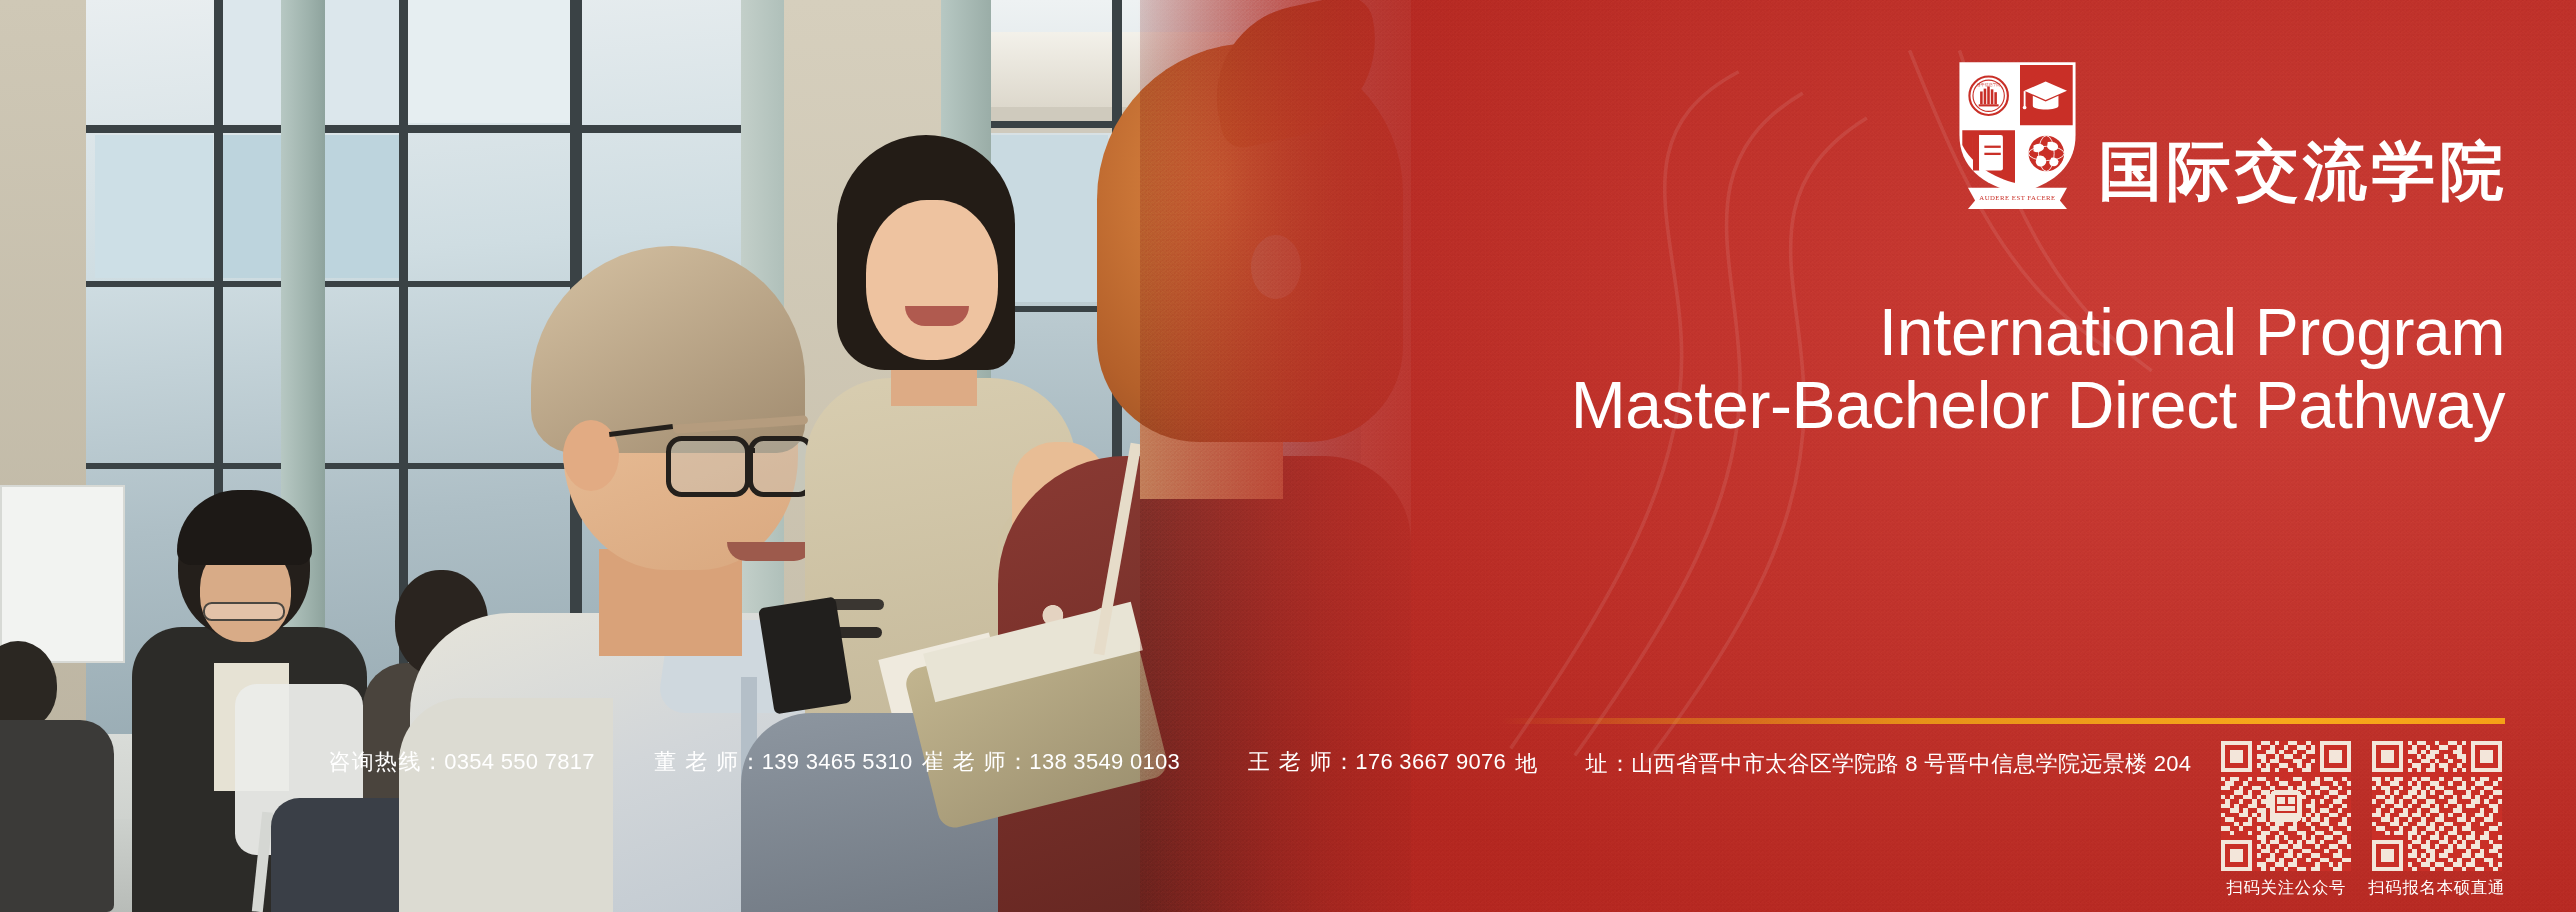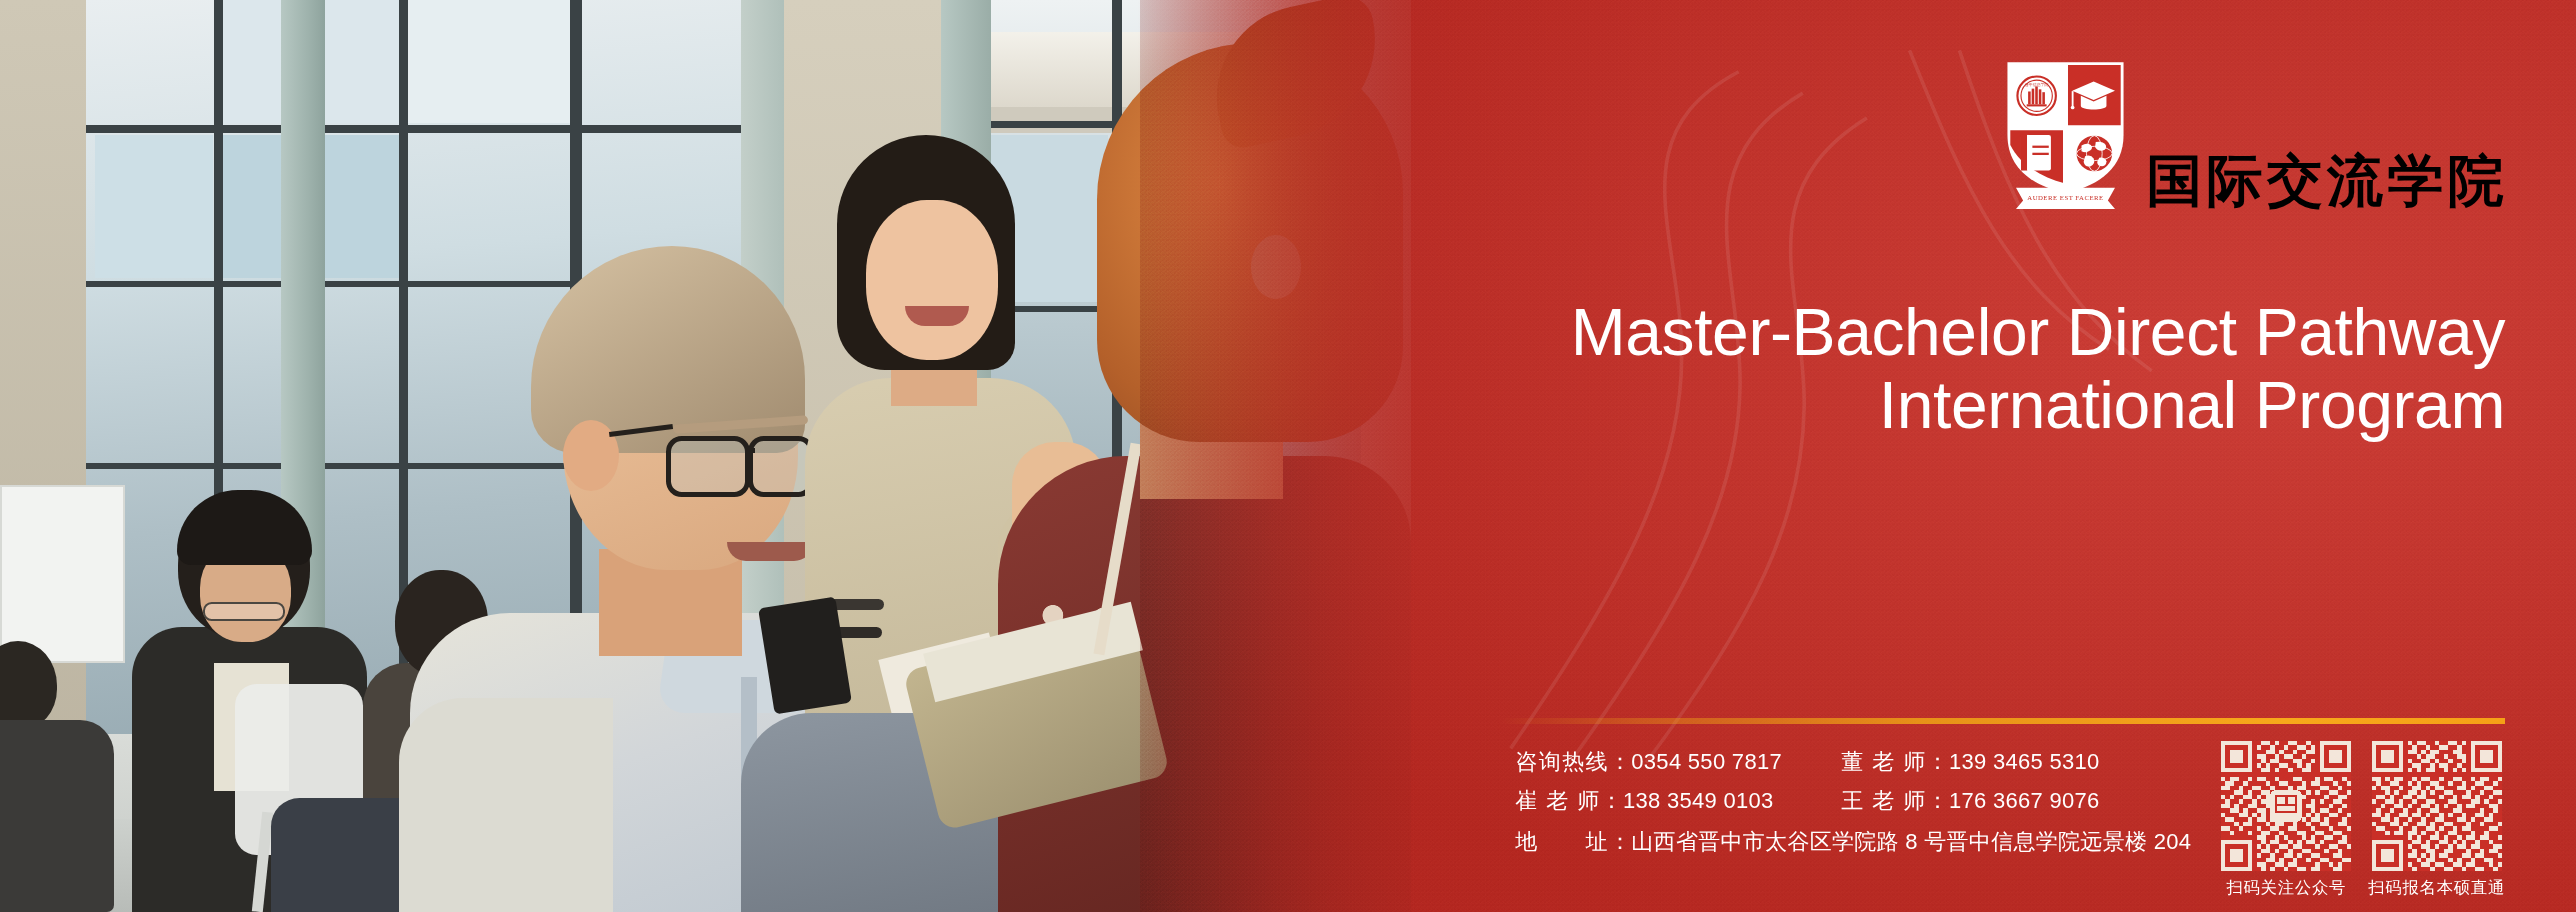--- a/index.html
+++ b/index.html
@@ -207,25 +207,25 @@
   }
 
   
   .content{ position:absolute; top:0; right:0; width:1436px; height:912px; }
 
   
   .logo-row{ position:absolute; right:68px; top:58px; display:flex; align-items:flex-end; gap:18.5px; }
   .crest{ width:125px; height:151px; flex:0 0 auto; }
   .logo-text{ display:flex; flex-direction:column; align-items:flex-start; }
   .cn-logo{
-    font-family:Liberation Sans, sans-serif;
+    font-family:Liberation Mono, monospace;
     font-weight:bold;
-    font-size:56px;
+    font-size:64px;
     line-height:1.02;
-    color:#000000;
+    color:#ffffff;
     letter-spacing:4.3px;
     white-space:nowrap;
   }
   .en-logo{
     font-family:"Liberation Serif", serif;
     font-size:28.5px;
     color:#fff;
     letter-spacing:3.2px;
     margin-top:4.3px;
     white-space:nowrap;
@@ -271,21 +271,21 @@
   }
 
   
   .divider{
     position:absolute; right:71px; top:718px; width:1005px; height:6.4px;
     background:linear-gradient(90deg, rgba(247,183,18,0) 0%, rgba(247,183,18,.30) 14%, rgba(247,183,18,.72) 42%, #F7A81B 78%, #F5A017 100%);
   }
 
   
   .contact-wrap{ position:absolute; right:71px; top:741px; display:flex; align-items:flex-start; gap:30px; }
-  .contacts{ display:flex; flex-direction:column; gap:9.3px; padding-top:5.7px; }
+  .contacts{ display:flex; flex-direction:row; gap:9.3px; padding-top:5.7px; }
   .c-row{ display:flex; gap:61px; }
   .c-item{
     font-family:"Liberation Sans", sans-serif;
     font-size:22px;
     color:#ffffff;
     white-space:nowrap;
     letter-spacing:0.3px;
   }
   .c-item.w1{ width:265px; }
   .c-label{ letter-spacing:1.4px; }
@@ -483,22 +483,22 @@
           <text x="87.5" y="200" text-anchor="middle" font-family="Liberation Serif, serif" font-size="9.5" letter-spacing="0.7" fill="#C92F27">AUDERE EST FACERE</text>
         </g>
       </svg>
 
       <div class="logo-text">
         <div class="cn-logo">国际交流学院</div>
       </div>
     </div>
 
     <div class="headline">
+      <div class="h-en">International Program</div>
       <div class="h-en">Master-Bachelor Direct Pathway</div>
-      <div class="h-en">International Program</div>
     </div>
 
     <div class="divider"></div>
 
     <div class="contact-wrap">
 
       <div class="contacts">
 
         <div class="c-row">
           <div class="c-item w1">

